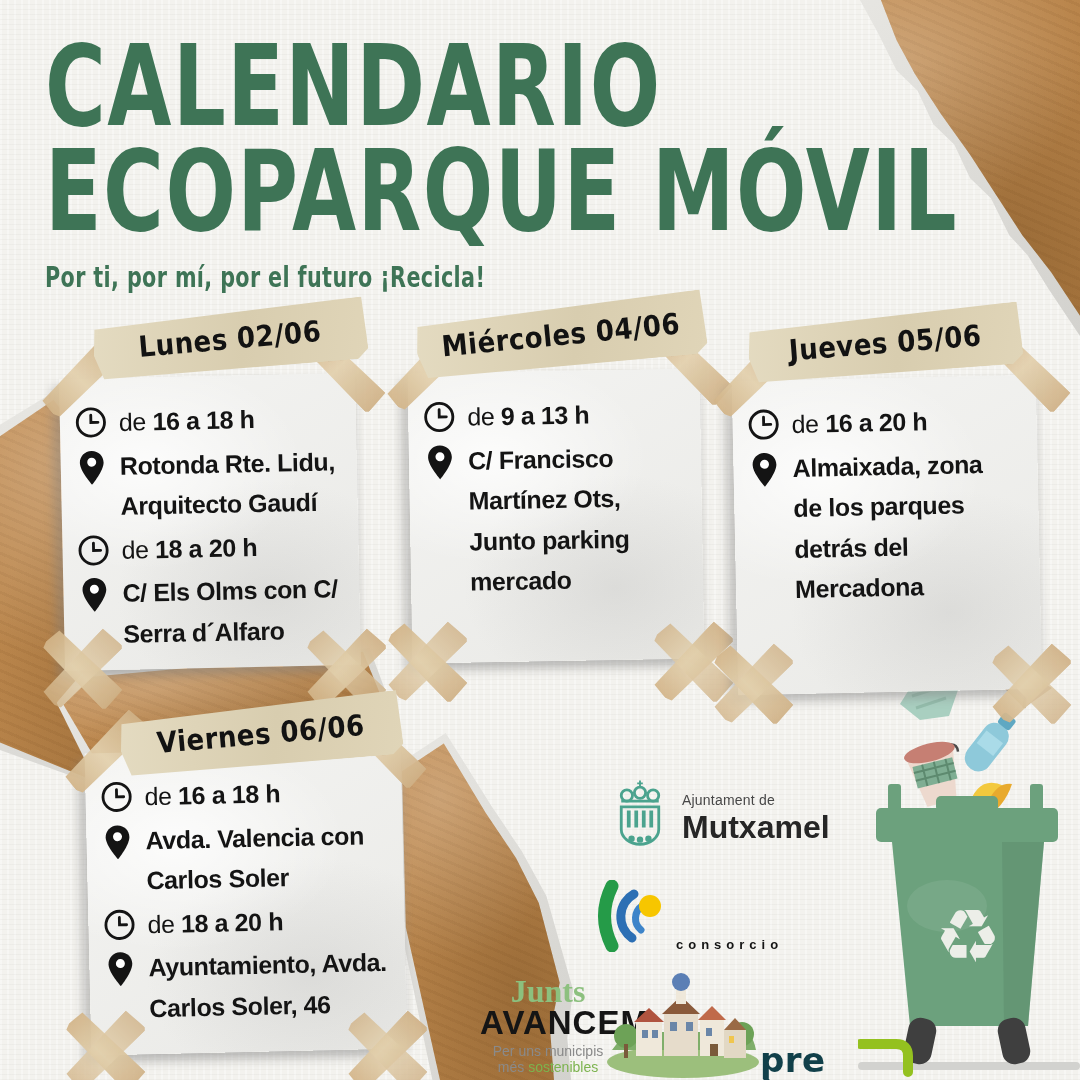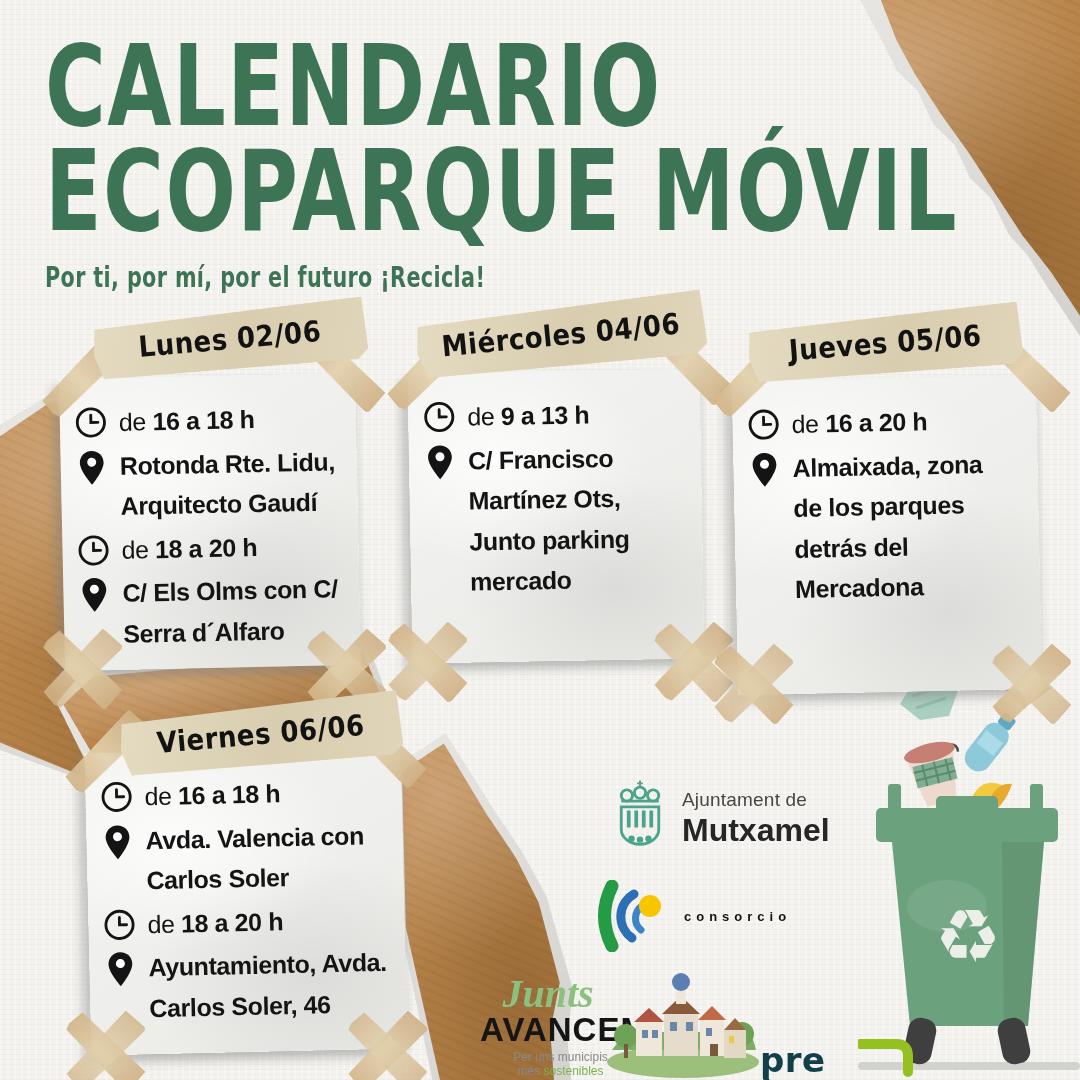--- a/index.html
+++ b/index.html
@@ -92,33 +92,33 @@
   .card-3 .paper { left:9px;  top:78px; width:304px; height:314px; transform:rotate(-1.2deg); }
   .card-3 .header-tape { left:22px; top:12px; width:274px; height:62px; transform:rotate(-4.5deg); }
   .card-4 { left:78px;  top:692px; width:338px; height:375px; }
   .card-4 .paper { left:10px; top:58px; width:316px; height:302px; transform:rotate(-1.3deg); }
   .card-4 .header-tape { left:42px; top:10px; width:282px; height:64px; transform:rotate(-5deg); }
   .card-4 .t-tl { top:46px; } .card-4 .t-tr { top:40px; }
 
   
   .logo { position:absolute; z-index:2; }
   .mutxamel { left:610px; top:776px; display:flex; align-items:center; gap:12px; }
-  .mutx-l1 { font-size:19px; color:#474747; letter-spacing:.2px; }
+  .mutx-l1 { font-size:14px; color:#474747; letter-spacing:.2px; }
   .mutx-l2 { font-size:32px; font-weight:700; color:#262626; margin-top:1px; }
 
-  .terra { left:596px; top:880px; display:flex; align-items:center; gap:8px; }
+  .terra { left:596px; top:880px; display:flex; align-items:flex-end; }
   .terra-small { font-size:13px; font-weight:700; letter-spacing:5px; color:#141414; margin-left:6px; }
   .terra-big { font-family:"DejaVu Sans",sans-serif; font-weight:bold; font-size:44px;
     line-height:.9; color:#141414; letter-spacing:1px; }
 
   .junts { left:480px; top:978px; width:136px; text-align:center; }
-  .junts-script { font-family:"Liberation Serif",serif; font-style:italic; font-weight:700;
-    font-size:40px; line-height:.82; color:#8CC07E; }
+  .junts-script { font-family:"Liberation Serif",serif; font-weight:700;
+    font-size:32px; line-height:.82; color:#8CC07E; }
   .junts-caps { font-size:33px; font-weight:600; letter-spacing:1px; color:#151515; }
-  .junts-tag { font-size:12px; color:#8a8a8a; margin-top:1px;margin-left:25px; }
+  .junts-tag { font-size:14px; color:#8a8a8a; margin-top:1px; }
   .junts-tag .accent { color:#7cb34e; }
 
   .village { left:602px; top:970px; }
 
   .prezero { left:760px; top:1036px; display:flex; align-items:center; }
   .pz-text { font-family:"DejaVu Sans",sans-serif; font-weight:bold; font-size:34px;
     line-height:.92; color:#11404A; letter-spacing:.5px; }
 
   .bin-illustration { position:absolute; left:852px; top:656px; z-index:1; }
   .bin-shadow { position:absolute; left:858px; top:1062px; width:222px; height:8px;

